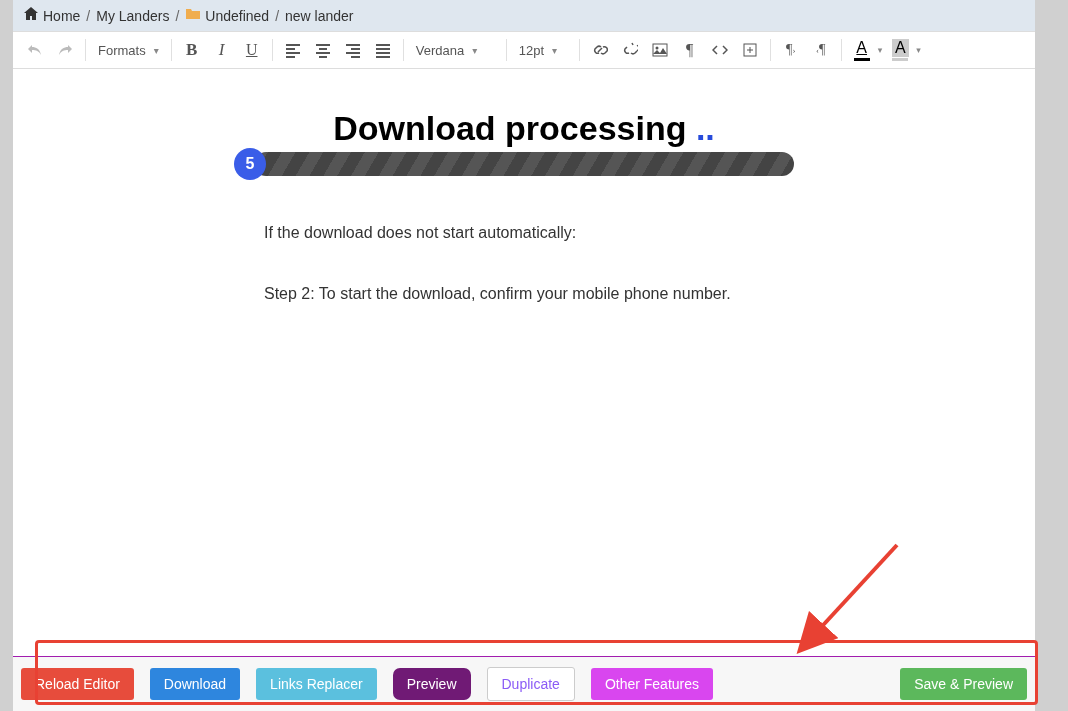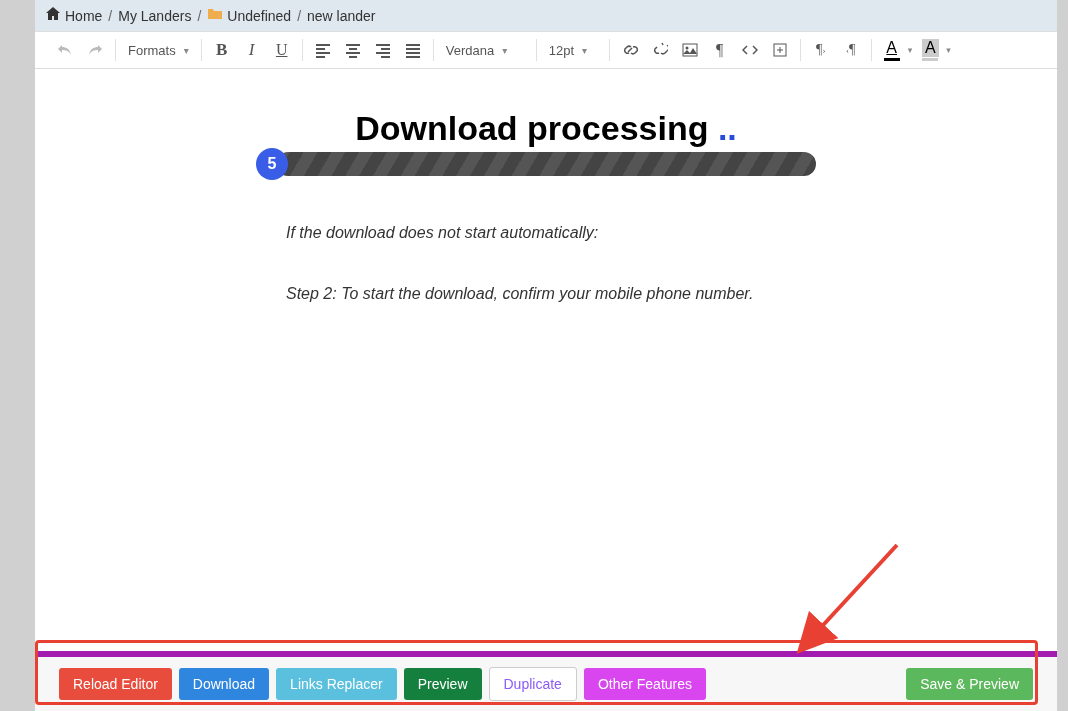--- a/index.html
+++ b/index.html
@@ -1,24 +1,24 @@
 <!DOCTYPE html>
 <html><head>
 <meta charset="utf-8">
 <style>
 * { box-sizing: border-box; margin: 0; padding: 0; }
 body { width: 1068px; height: 711px; background: #d0d0d0; font-family: Arial, sans-serif; overflow: hidden; position: relative; }
 
-.app { position: absolute; left: 35px; top: 0; width: 1022px; height: 711px; background: #fff; display: flex; flex-direction: column; }
+.app { position: absolute; left: 13px; top: 0; width: 1022px; height: 711px; background: #fff; display: flex; flex-direction: column; }
 
 .breadcrumb-bar { background: #dfe7ef; padding: 6px 10px; font-size: 14px; color: #333; display: flex; align-items: center; gap: 4px; }
 .breadcrumb-bar .sep { color: #666; margin: 0 2px; }
 .breadcrumb-bar a { color: #333; text-decoration: none; }
 
-.toolbar { display: flex; align-items: center; background: #fff; border-bottom: 1px solid #ddd; border-top: 1px solid #ddd; padding: 2px 16px; height: 38px; gap: 2px; }
+.toolbar { display: flex; align-items: center; background: #fff; border-bottom: 1px solid #ddd; border-top: 1px solid #ddd; padding: 2px 8px; height: 38px; gap: 2px; }
 .tb-btn { width: 28px; height: 30px; display: flex; align-items: center; justify-content: center; color: #555; font-size: 14px; cursor: pointer; border-radius: 2px; }
 .tb-btn.disabled { color: #bbb; }
 .tb-sep { width: 1px; height: 22px; background: #e0e0e0; margin: 0 4px; }
 .tb-select { height: 30px; border: none; background: transparent; font-size: 13px; color: #555; padding: 0 6px; cursor: pointer; display: flex; align-items: center; gap: 4px; }
 .tb-select::after { content: '▾'; font-size: 10px; color: #888; margin-left: 4px; }
 .tb-select.wide { min-width: 90px; }
 .tb-color { width: 28px; height: 30px; display: flex; flex-direction: column; align-items: center; justify-content: center; position: relative; cursor: pointer; }
 .tb-color .underline { width: 16px; height: 3px; background: #000; margin-top: 1px; }
 .tb-color .underline.bg { background: #ccc; }
 .tb-color-wrap { display: flex; align-items: center; }
@@ -28,31 +28,31 @@
 
 .content { max-width: 560px; margin: 0 auto; font-family: Verdana, sans-serif; }
 .title { font-size: 34px; font-weight: bold; text-align: center; }
 .title .dots { color: #274bdb; }
 
 .progress { display: flex; align-items: center; margin-bottom: 40px; position: relative; left: -10px; }
 .progress-badge { width: 32px; height: 32px; border-radius: 16px; background: #3a5de8; color: #fff; display: flex; align-items: center; justify-content: center; font-weight: bold; font-size: 16px; z-index: 2; }
 .progress-bar { flex: 1; height: 24px; border-radius: 12px; background: repeating-linear-gradient(120deg, #555 0, #555 12px, #444 12px, #444 24px); margin-left: -12px; }
 
 .body-text { font-size: 16px; color: #333; line-height: 1.6; margin-left: 20px; }
-.body-text p { margin-bottom: 10px; font-style: italic; }
+.body-text p { margin-bottom: 10px; }
 
 .continue-btn { display: block; margin: 30px auto 0; background: #3a5de8; color: #fff; border: none; border-radius: 22px; padding: 10px 70px; font-size: 18px; font-family: Verdana, sans-serif; cursor: pointer; }
 
-.footer { background: #f7f7f7; border-top: 6px solid #a21caf; padding: 10px 24px; display: flex; align-items: center; gap: 7px; }
+.footer { background: #f7f7f7; border-top: 1px solid #a21caf; padding: 10px 8px; display: flex; align-items: center; gap: 16px; }
 .fbtn { border: none; color: #fff; padding: 8px 14px; font-size: 14px; border-radius: 3px; cursor: pointer; }
 .fbtn.red { background: #e74c3c; }
 .fbtn.blue { background: #2e86de; }
 .fbtn.cyan { background: #5bc0de; }
 .fbtn.green { background: #5cb85c; }
-.fbtn.orange { background: #15803d; }
+.fbtn.orange { background: #701a75; border-radius: 7px; }
 .fbtn.white { background: #fff; color: #8b5cf6; border: 1px solid #ccc; }
 .fbtn.dark { background: #d946ef; }
 .footer .spacer { flex: 1; }
 
 .highlight-box { position: absolute; left: 35px; top: 640px; width: 1003px; height: 65px; border: 3px solid #e84133; border-radius: 4px; pointer-events: none; z-index: 5; }
 .arrow-svg { position: absolute; left: 782px; top: 540px; z-index: 6; pointer-events: none; }
 
 svg.icon { width: 16px; height: 16px; fill: currentColor; }
 </style>
 </head>

